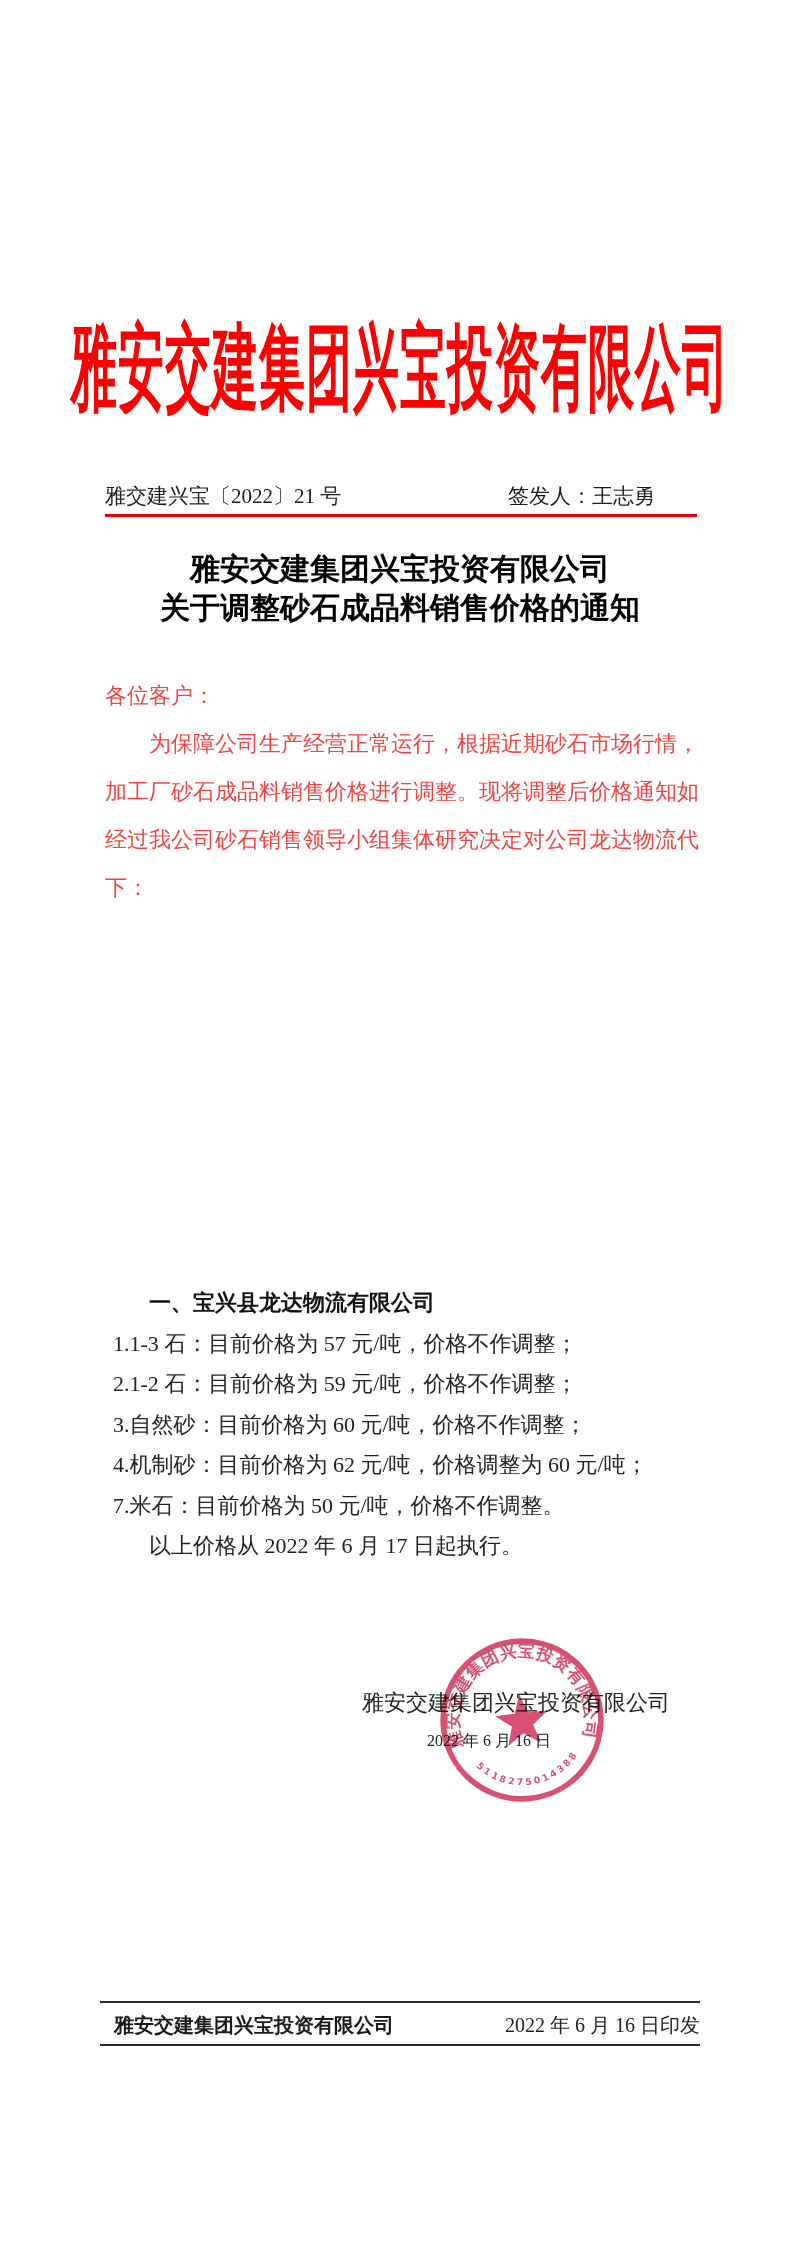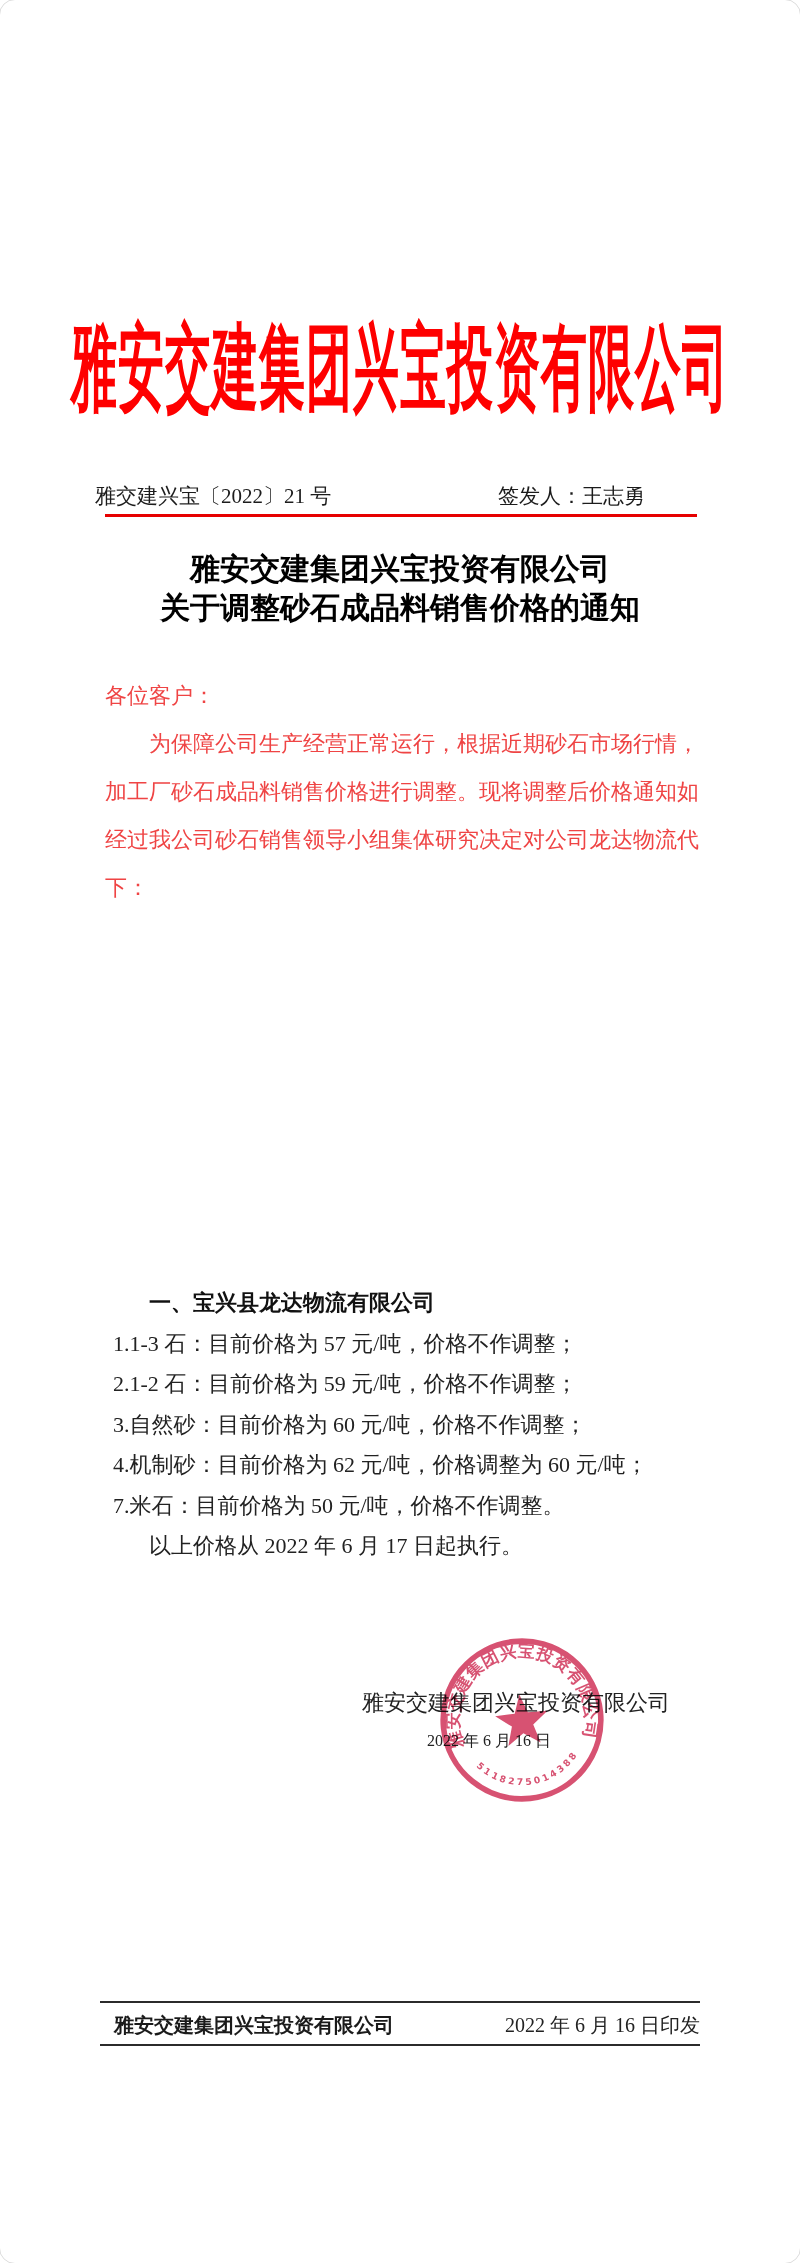--- a/index.html
+++ b/index.html
@@ -1,33 +1,33 @@
 <!DOCTYPE html>
 <html><head>
 <meta charset="utf-8">
 <style>
   * { margin:0; padding:0; box-sizing:border-box; }
   html,body { background:#ffffff; }
   body { width:800px; font-family:"Liberation Serif","DejaVu Serif",serif; }
   .page {
     position:relative; width:800px; height:2263px; background:#ffffff;
-    outline:1px solid #dcdcdc; overflow:hidden; color:#1c1c1c;border-radius:15px;
+    outline:1px solid #dcdcdc; overflow:hidden; color:#1c1c1c;
   }
 
   
   .letterhead {
     position:absolute; top:322px; left:0; width:100%;
     text-align:center; font-size:46px; font-weight:bold; color:#fe0000;
     line-height:1; letter-spacing:1px; white-space:nowrap;
     transform:scaleY(2.05); transform-origin:top center;
   }
 
   
   .doc-meta {
-    position:absolute; top:482px; left:95px; width:592px;
+    position:absolute; top:482px; left:105px; width:592px;
     display:flex; justify-content:space-between; align-items:flex-start;
     font-size:21px; white-space:nowrap;
   }
   .doc-meta .issuer { padding-right:42px; }
 
   .red-rule {
     position:absolute; top:514px; left:105px; width:592px; height:3px;
     background:#e60000;
   }
 

